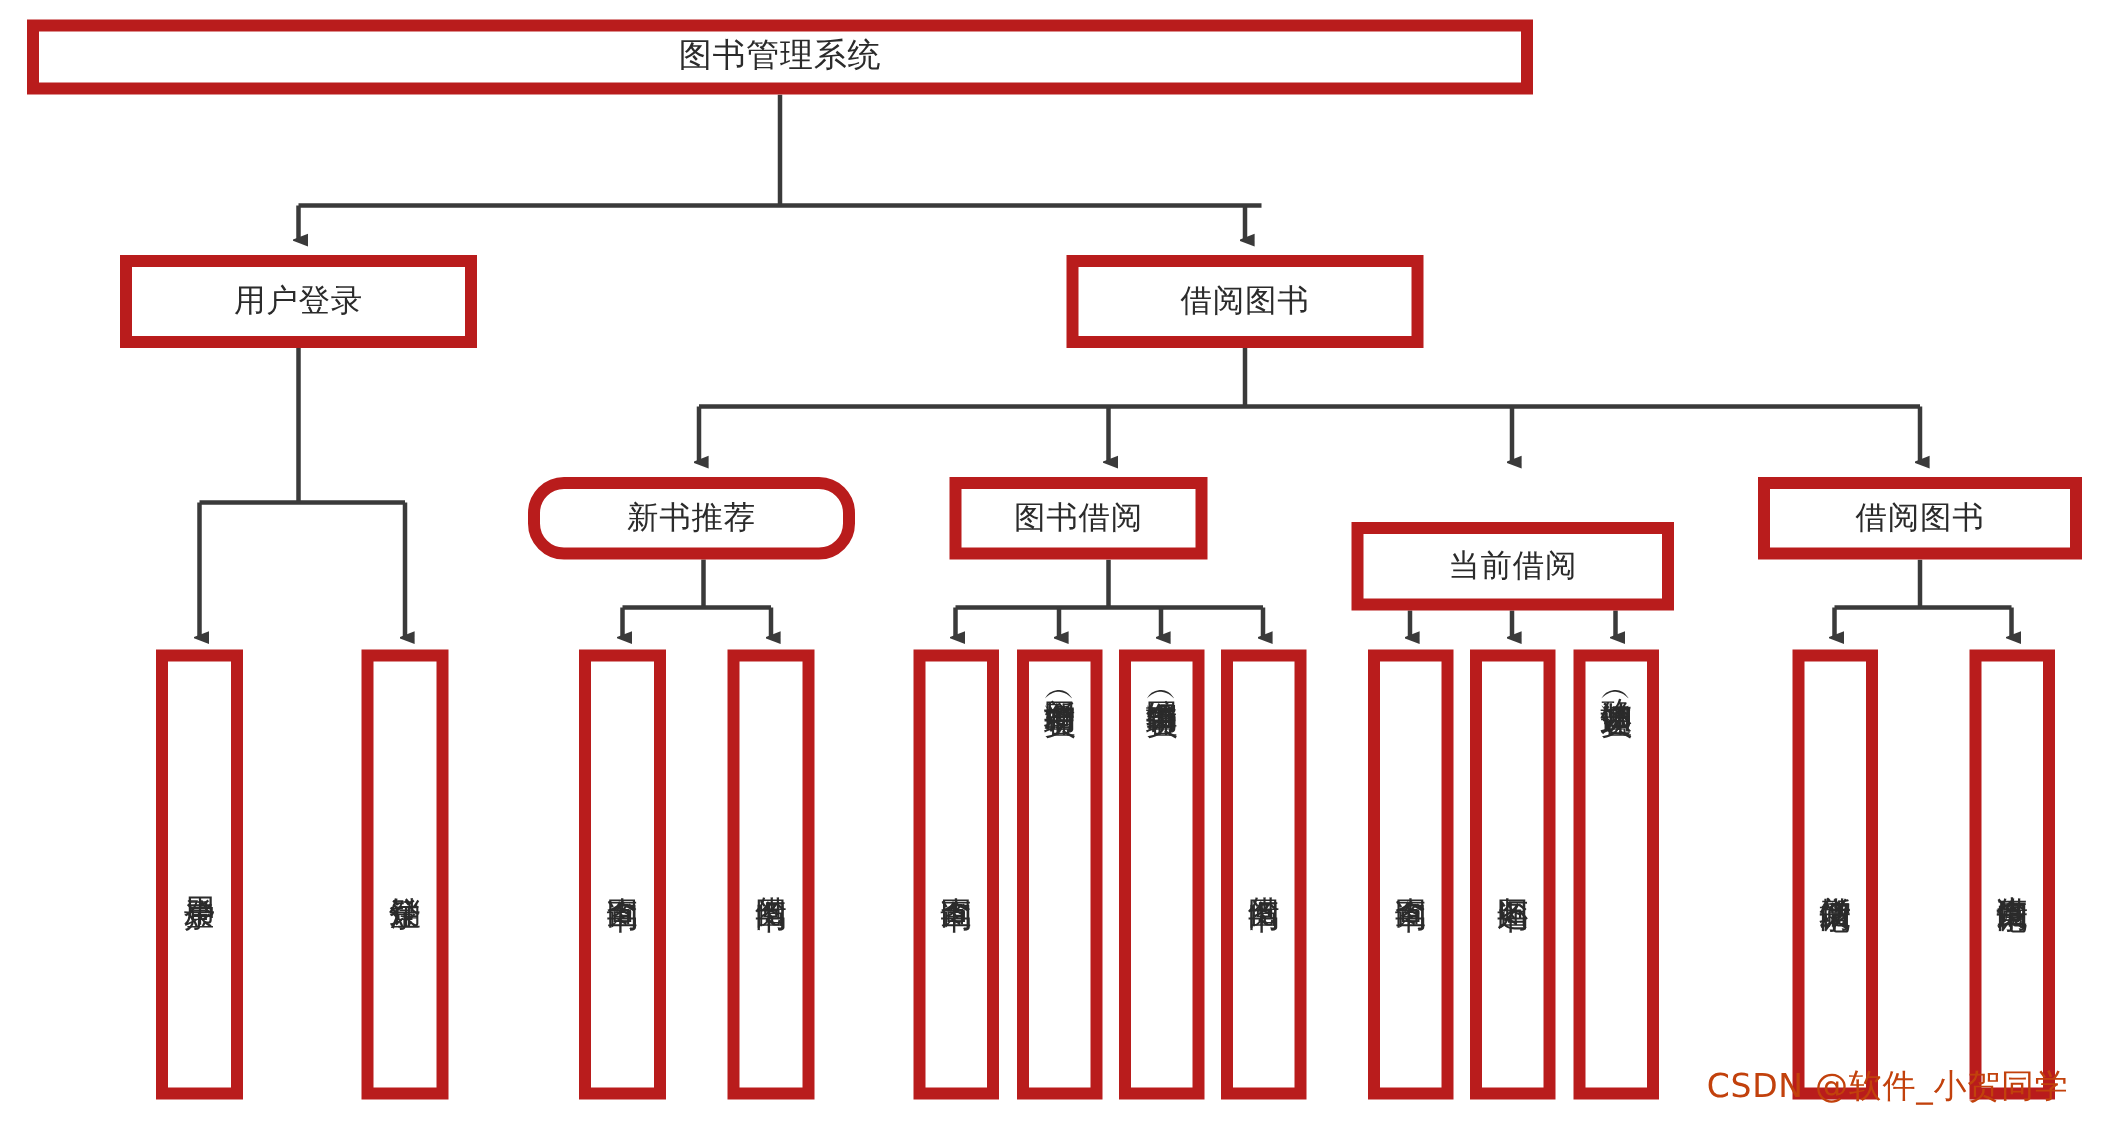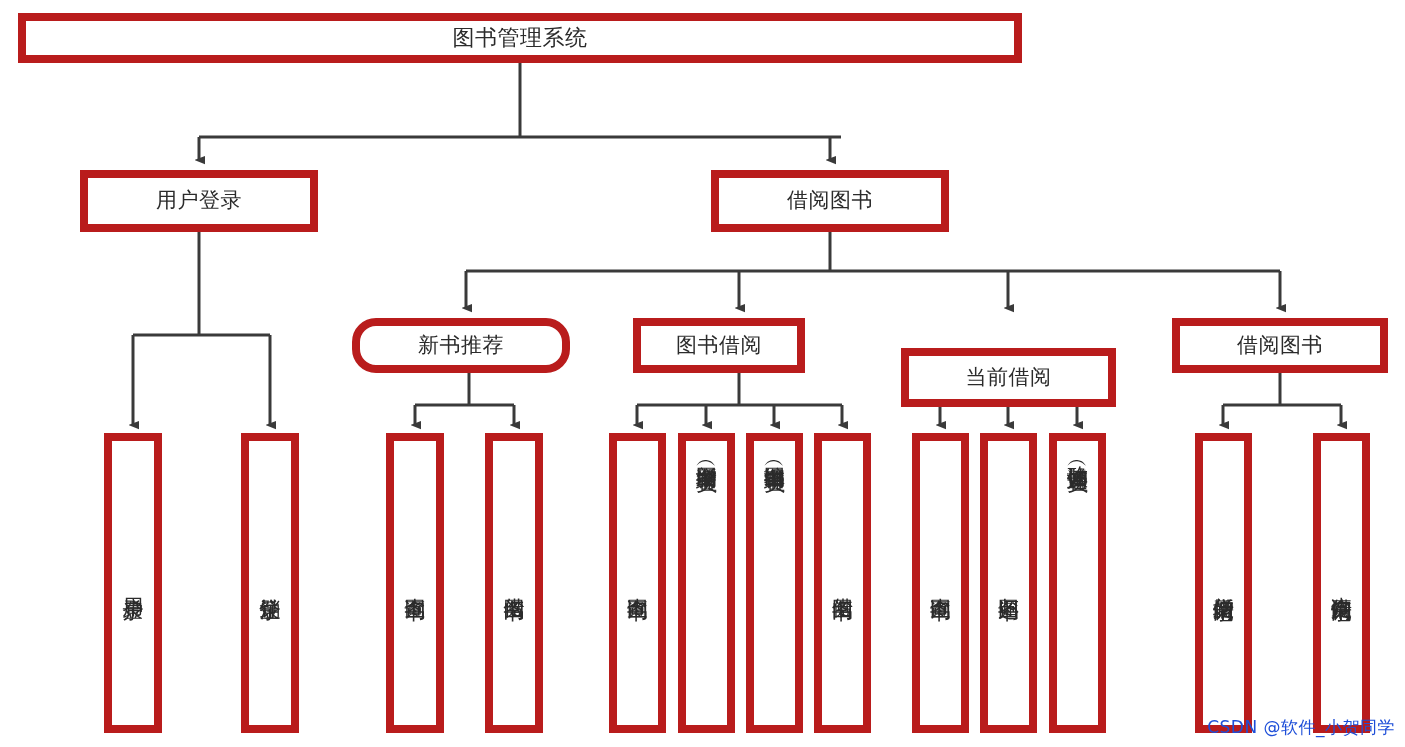--- a/index.html
+++ b/index.html
@@ -60,24 +60,24 @@
     letter-spacing: 1px;
     white-space: nowrap;
     margin: 0 auto;
   }
   .node.vert.center {
     align-items: center;
     padding-top: 0;
   }
   #watermark {
     position: absolute;
-    right: 10px;
+    right: 26px;
     bottom: 8px;
-    font-size: 17px;
-    color: #1d4ed8;
+    font-size: 22px;
+    color: #c2410c;
     letter-spacing: 0.5px;
     white-space: nowrap;
   }
 </style>
 </head>
 <body>
 
 <div id="canvas">
 
   <svg class="wires" viewBox="0 0 1405 747">

